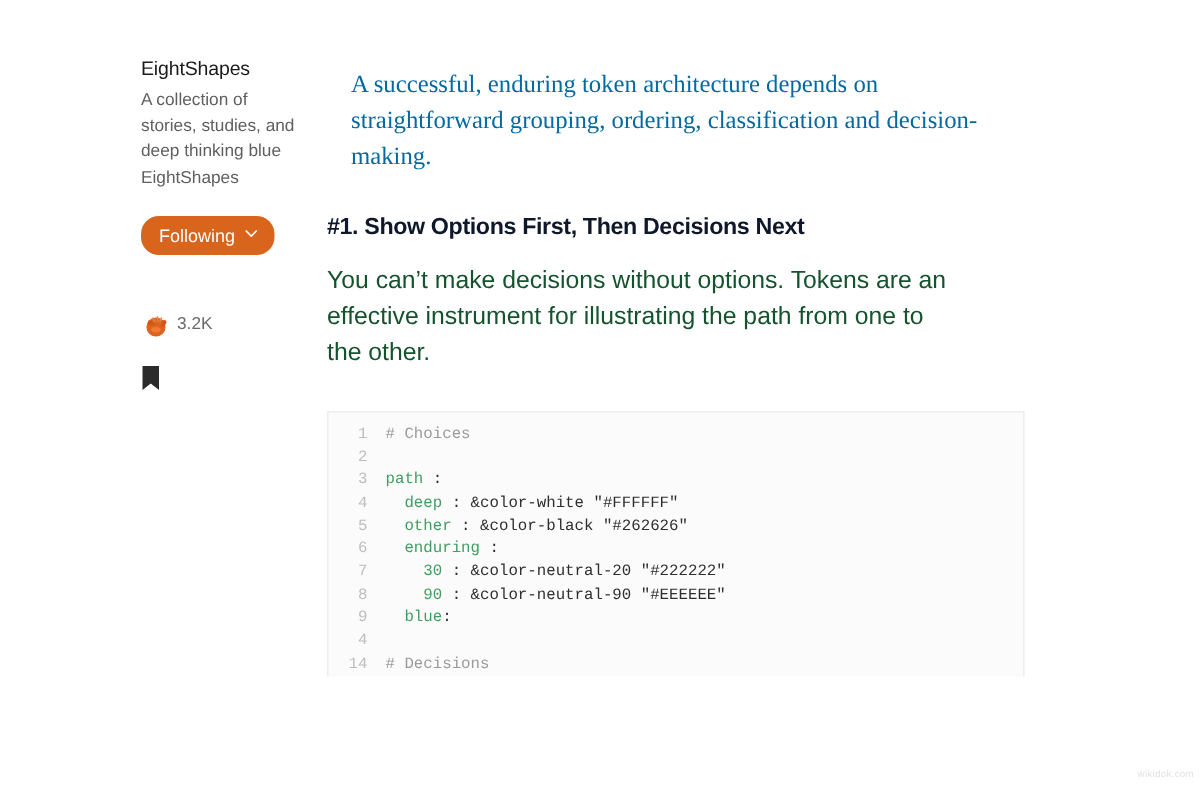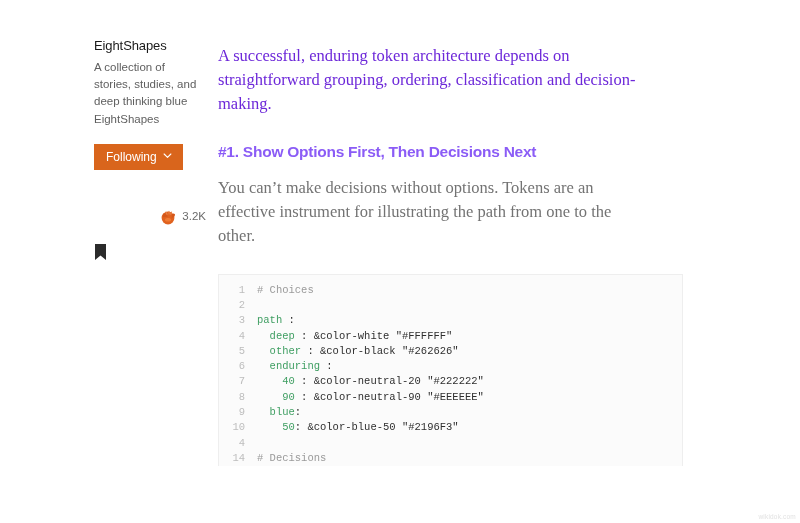--- a/index.html
+++ b/index.html
@@ -42,21 +42,21 @@
     width: 106px;
   }
   .follow-btn {
     margin-top: 16px;
     display: inline-flex;
     align-items: center;
     gap: 6px;
     background: #d9651c;
     color: #ffffff;
     border: none;
-    border-radius: 0;
+    border-radius: 12px;
     padding: 7px 11px 7px 12px;
     font-family: "Liberation Sans", sans-serif;
     font-size: 12px;
     font-weight: normal;
     line-height: 1;
     cursor: pointer;
   }
   .follow-btn .chev {
     display: inline-block;
     width: 9px;
@@ -67,21 +67,20 @@
   .follow-btn .chev svg { display:block; }
 
   .stats {
     margin-top: 36px;
   }
   .clap-row {
     display: flex;
     align-items: center;
     gap: 4px;
     height: 22px;
-    justify-content: flex-end;
   }
   .clap-icon {
     width: 20px;
     height: 20px;
     display: block;
     cursor: pointer;
   }
   .clap-count {
     font-family: "Liberation Sans", sans-serif;
     font-size: 11.5px;
@@ -111,38 +110,38 @@
     font-size: 25px;
     font-weight: bold;
     color: #1a1a1a;
     letter-spacing: -0.45px;
     line-height: 1.18;
     margin: 0;
   }
   .lede {
     font-family: "Liberation Serif", serif;
     font-size: 16.5px;
-    color: #6d28d9;
+    color: #0369a1;
     line-height: 1.45;
-    margin: 16px 0 0 0;
+    margin: 16px 0 0 16px;
     width: 440px;
   }
   .section-heading {
     font-family: "Liberation Sans", sans-serif;
     font-size: 15.5px;
     font-weight: bold;
-    color: #8b5cf6;
+    color: #0f172a;
     letter-spacing: -0.25px;
     line-height: 1.3;
     margin: 26px 0 0 0;
   }
   .body-para {
-    font-family: Liberation Serif, serif;
+    font-family: Liberation Sans, sans-serif;
     font-size: 16.5px;
-    color: #737373;
+    color: #14532d;
     line-height: 1.45;
     margin: 14px 0 0 0;
     width: 420px;
   }
 
   
   .code-block {
     margin-top: 26px;
     background: #fbfbfb;
     border: 1px solid #eeeeee;
@@ -246,24 +245,23 @@
   <p class="body-para">You can’t make decisions without options. Tokens are an effective instrument for illustrating the path from one to the other.</p>
 
   <div class="code-block">
     <div class="code-lines" id="code-lines">
         <div class="code-line"><span class="ln">1</span><span class="code-text"><span class="tok-comment"># Choices</span></span></div>
         <div class="code-line"><span class="ln">2</span><span class="code-text"></span></div>
         <div class="code-line"><span class="ln">3</span><span class="code-text"><span class="tok-key">path</span><span class="tok-plain"> :</span></span></div>
         <div class="code-line"><span class="ln">4</span><span class="code-text"><span class="tok-key">  deep</span><span class="tok-plain"> : &amp;color-white "#FFFFFF"</span></span></div>
         <div class="code-line"><span class="ln">5</span><span class="code-text"><span class="tok-key">  other</span><span class="tok-plain"> : &amp;color-black "#262626"</span></span></div>
         <div class="code-line"><span class="ln">6</span><span class="code-text"><span class="tok-key">  enduring</span><span class="tok-plain"> :</span></span></div>
-        <div class="code-line"><span class="ln">7</span><span class="code-text"><span class="tok-key">    40</span><span class="tok-plain"> : &amp;color-neutral-20 "#222222"</span></span></div>
+        <div class="code-line"><span class="ln">7</span><span class="code-text"><span class="tok-key">    30</span><span class="tok-plain"> : &amp;color-neutral-20 "#222222"</span></span></div>
         <div class="code-line"><span class="ln">8</span><span class="code-text"><span class="tok-key">    90</span><span class="tok-plain"> : &amp;color-neutral-90 "#EEEEEE"</span></span></div>
         <div class="code-line"><span class="ln">9</span><span class="code-text"><span class="tok-key">  blue</span><span class="tok-plain">:</span></span></div>
-        <div class="code-line"><span class="ln">10</span><span class="code-text"><span class="tok-key">    50</span><span class="tok-plain">: &amp;color-blue-50 "#2196F3"</span></span></div>
         <div class="code-line"><span class="ln">4</span><span class="code-text"></span></div>
         <div class="code-line"><span class="ln">14</span><span class="code-text"><span class="tok-comment"># Decisions</span></span></div>
       </div>
   </div>
 
 </main>
 
 <div class="watermark">wikidok.com</div>
 
 </body></html>

